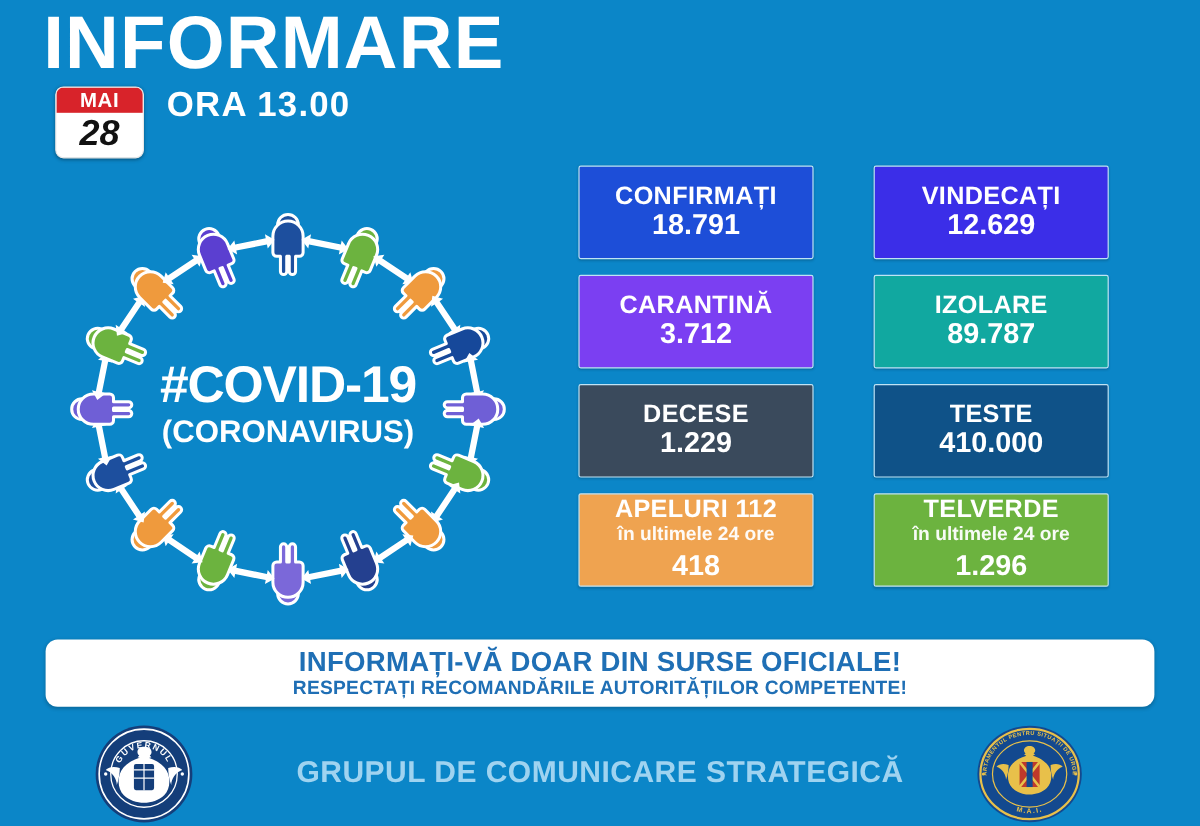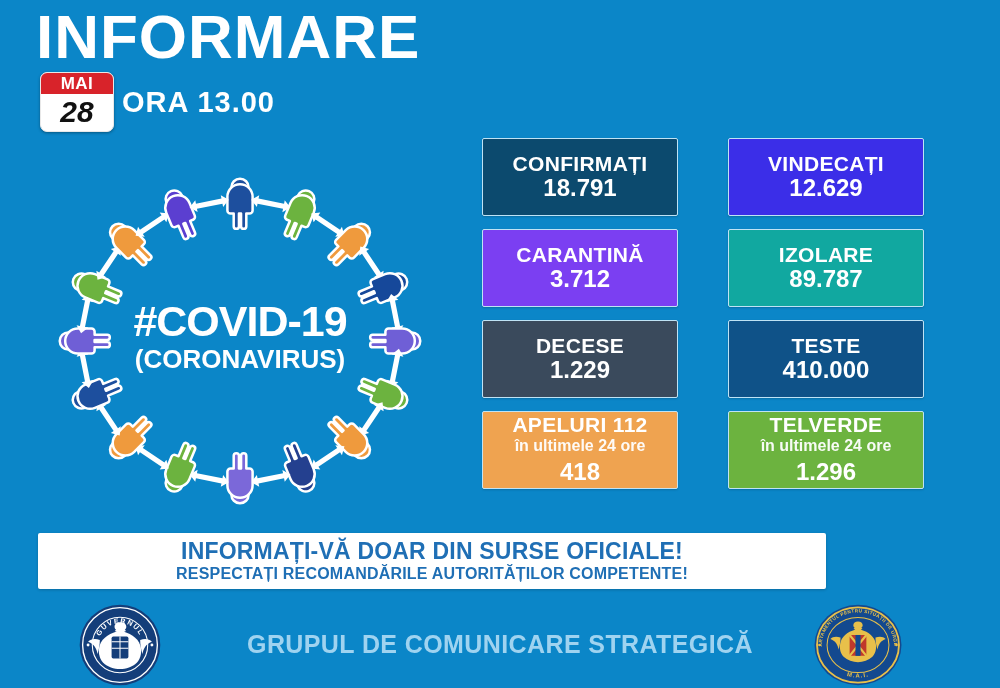--- a/index.html
+++ b/index.html
@@ -11,21 +11,21 @@
     position:relative;
   }
   #root{position:absolute;inset:0;padding-left:23px;}
 
   
   .title{
     position:absolute;left:36px;top:4px;
     font-size:62px;font-weight:bold;color:#ffffff;
     letter-spacing:1px;line-height:1.05;
   }
-  .datebar{position:absolute;left:40px;top:72px;display:flex;align-items:center;gap:8px;}
+  .datebar{position:absolute;left:46px;top:72px;display:flex;align-items:flex-start;gap:19px;}
   .cal{
     width:72px;height:58px;border-radius:7px;background:#ffffff;
     box-shadow:0 1px 3px rgba(0,0,0,.35);
     display:flex;flex-direction:column;overflow:hidden;
     border:1px solid #e8e8e8;
   }
   .cal-top{
     background:#d8232a;color:#fff;font-size:17px;font-weight:bold;
     text-align:center;line-height:21px;height:21px;letter-spacing:.5px;
   }
@@ -67,22 +67,22 @@
     box-shadow:0 1px 2px rgba(0,0,0,.18);
   }
   .stat .lbl{font-size:21px;font-weight:bold;letter-spacing:.3px;line-height:1.05;}
   .stat .val{font-size:24px;font-weight:bold;line-height:1.05;}
   .stat.has-sub .lbl{margin-top:-2px;}
   .stat .sub{font-size:16px;font-weight:bold;line-height:1.1;margin-top:1px;opacity:.95;}
   .stat.has-sub .val{margin-top:4px;}
 
   
   .banner{
-    position:absolute;left:38px;top:533px;width:788px;height:56px;
-    background:#ffffff;border-radius:2px;
+    position:absolute;left:38px;top:533px;width:924px;height:56px;
+    background:#ffffff;border-radius:10px;
     display:flex;flex-direction:column;align-items:center;justify-content:center;
     box-shadow:0 1px 3px rgba(0,0,0,.2);
   }
   .banner .l1{color:#1f6fb5;font-size:23px;font-weight:bold;line-height:1.1;letter-spacing:.2px;}
   .banner .l2{color:#1f6fb5;font-size:16px;font-weight:bold;line-height:1.1;letter-spacing:.2px;margin-top:1px;}
 
   
   .footer{position:absolute;left:0;top:600px;width:1000px;height:88px;}
   .seal-left{position:absolute;left:78px;top:3px;width:84px;height:84px;}
   .seal-right{position:absolute;left:812px;top:3px;width:92px;height:84px;}
@@ -151,21 +151,21 @@
           <use xlink:href="#arrow2" transform="translate(122.2,64.6) rotate(326.2)"></use>
           <use xlink:href="#person" transform="translate(149.5,51.7) rotate(337.5) scale(1.05)" color="#5b3fd0"></use>
           <use xlink:href="#arrow2" transform="translate(179.2,43.7) rotate(348.8)"></use>
         </g>
     </svg>
     <div class="covid-title">#COVID-19</div>
     <div class="covid-sub">(CORONAVIRUS)</div>
   </div>
 
   <div class="grid">
-      <div class="stat" style="background: #0c4a6e; border-color: rgb(191, 227, 245);">
+      <div class="stat" style="background: #1d4ed8; border-color: rgb(191, 227, 245);">
         <div class="lbl">CONFIRMAȚI</div>
         <div class="val">18.791</div>
       </div>
       <div class="stat" style="background: rgb(59, 46, 232); border-color: rgb(191, 227, 245);">
         <div class="lbl">VINDECAȚI</div>
         <div class="val">12.629</div>
       </div>
       <div class="stat" style="background: rgb(123, 63, 242); border-color: rgb(191, 227, 245); align-items: center;">
         <div class="lbl">CARANTINĂ</div>
         <div class="val">3.712</div>

